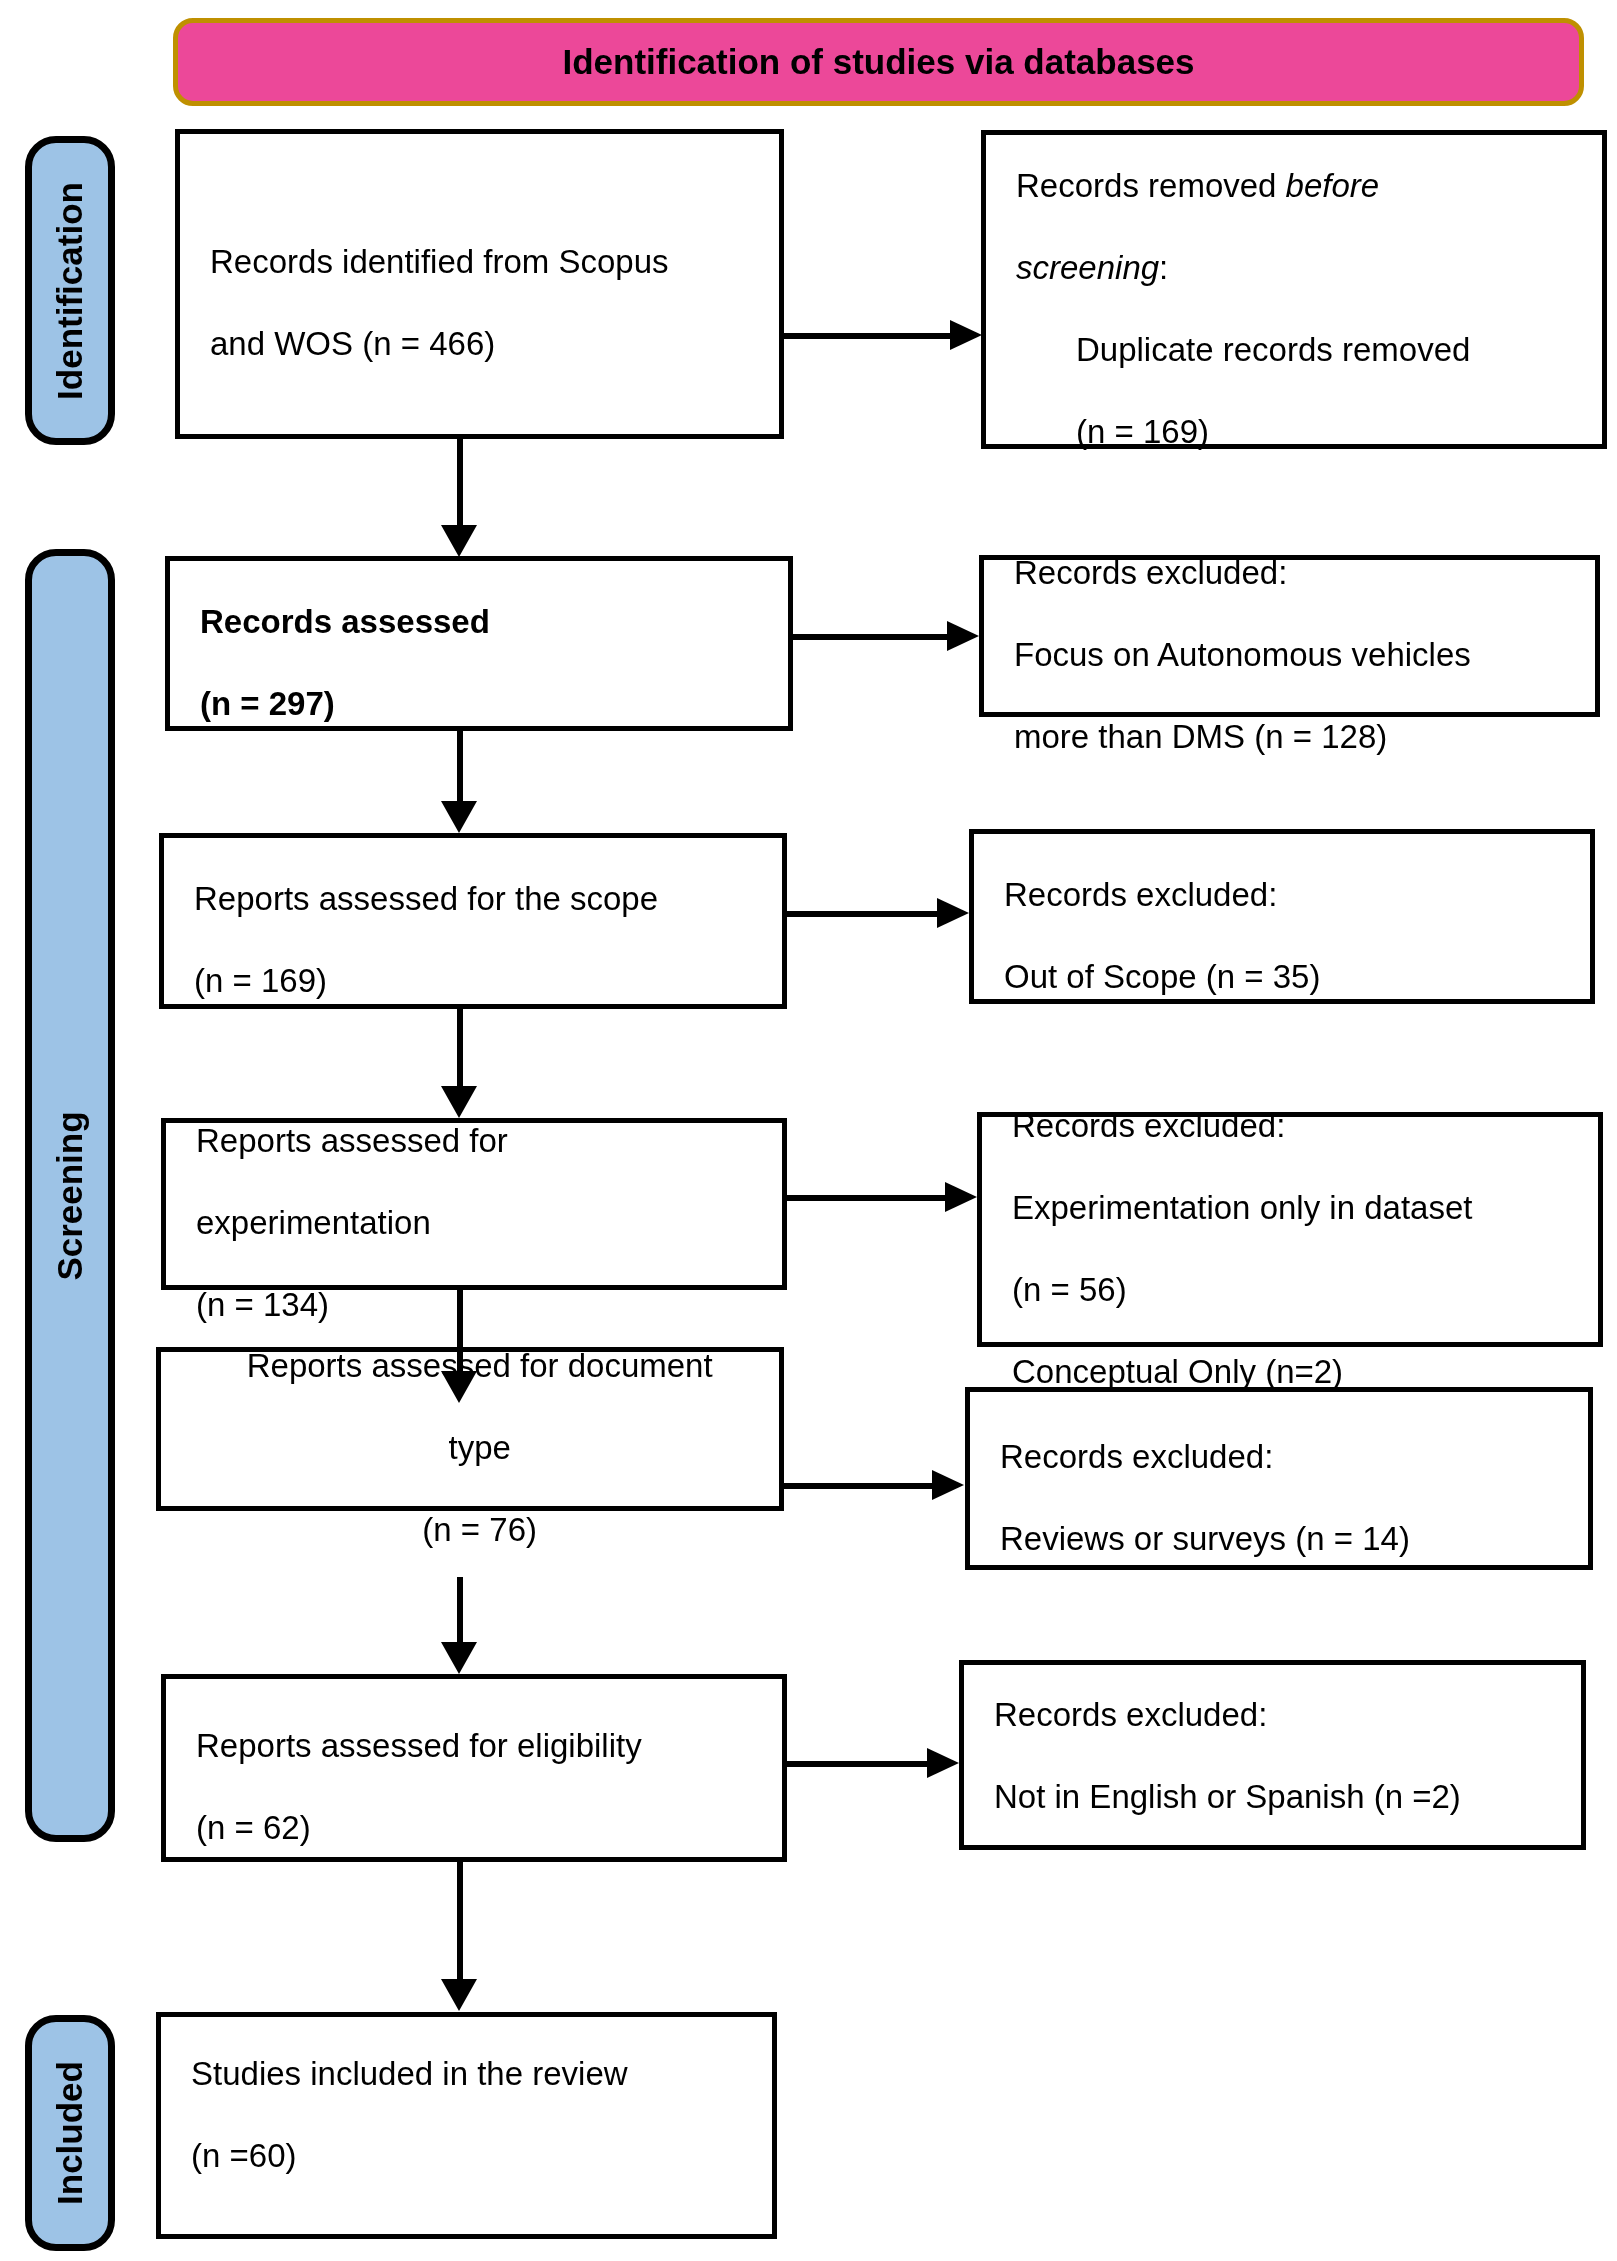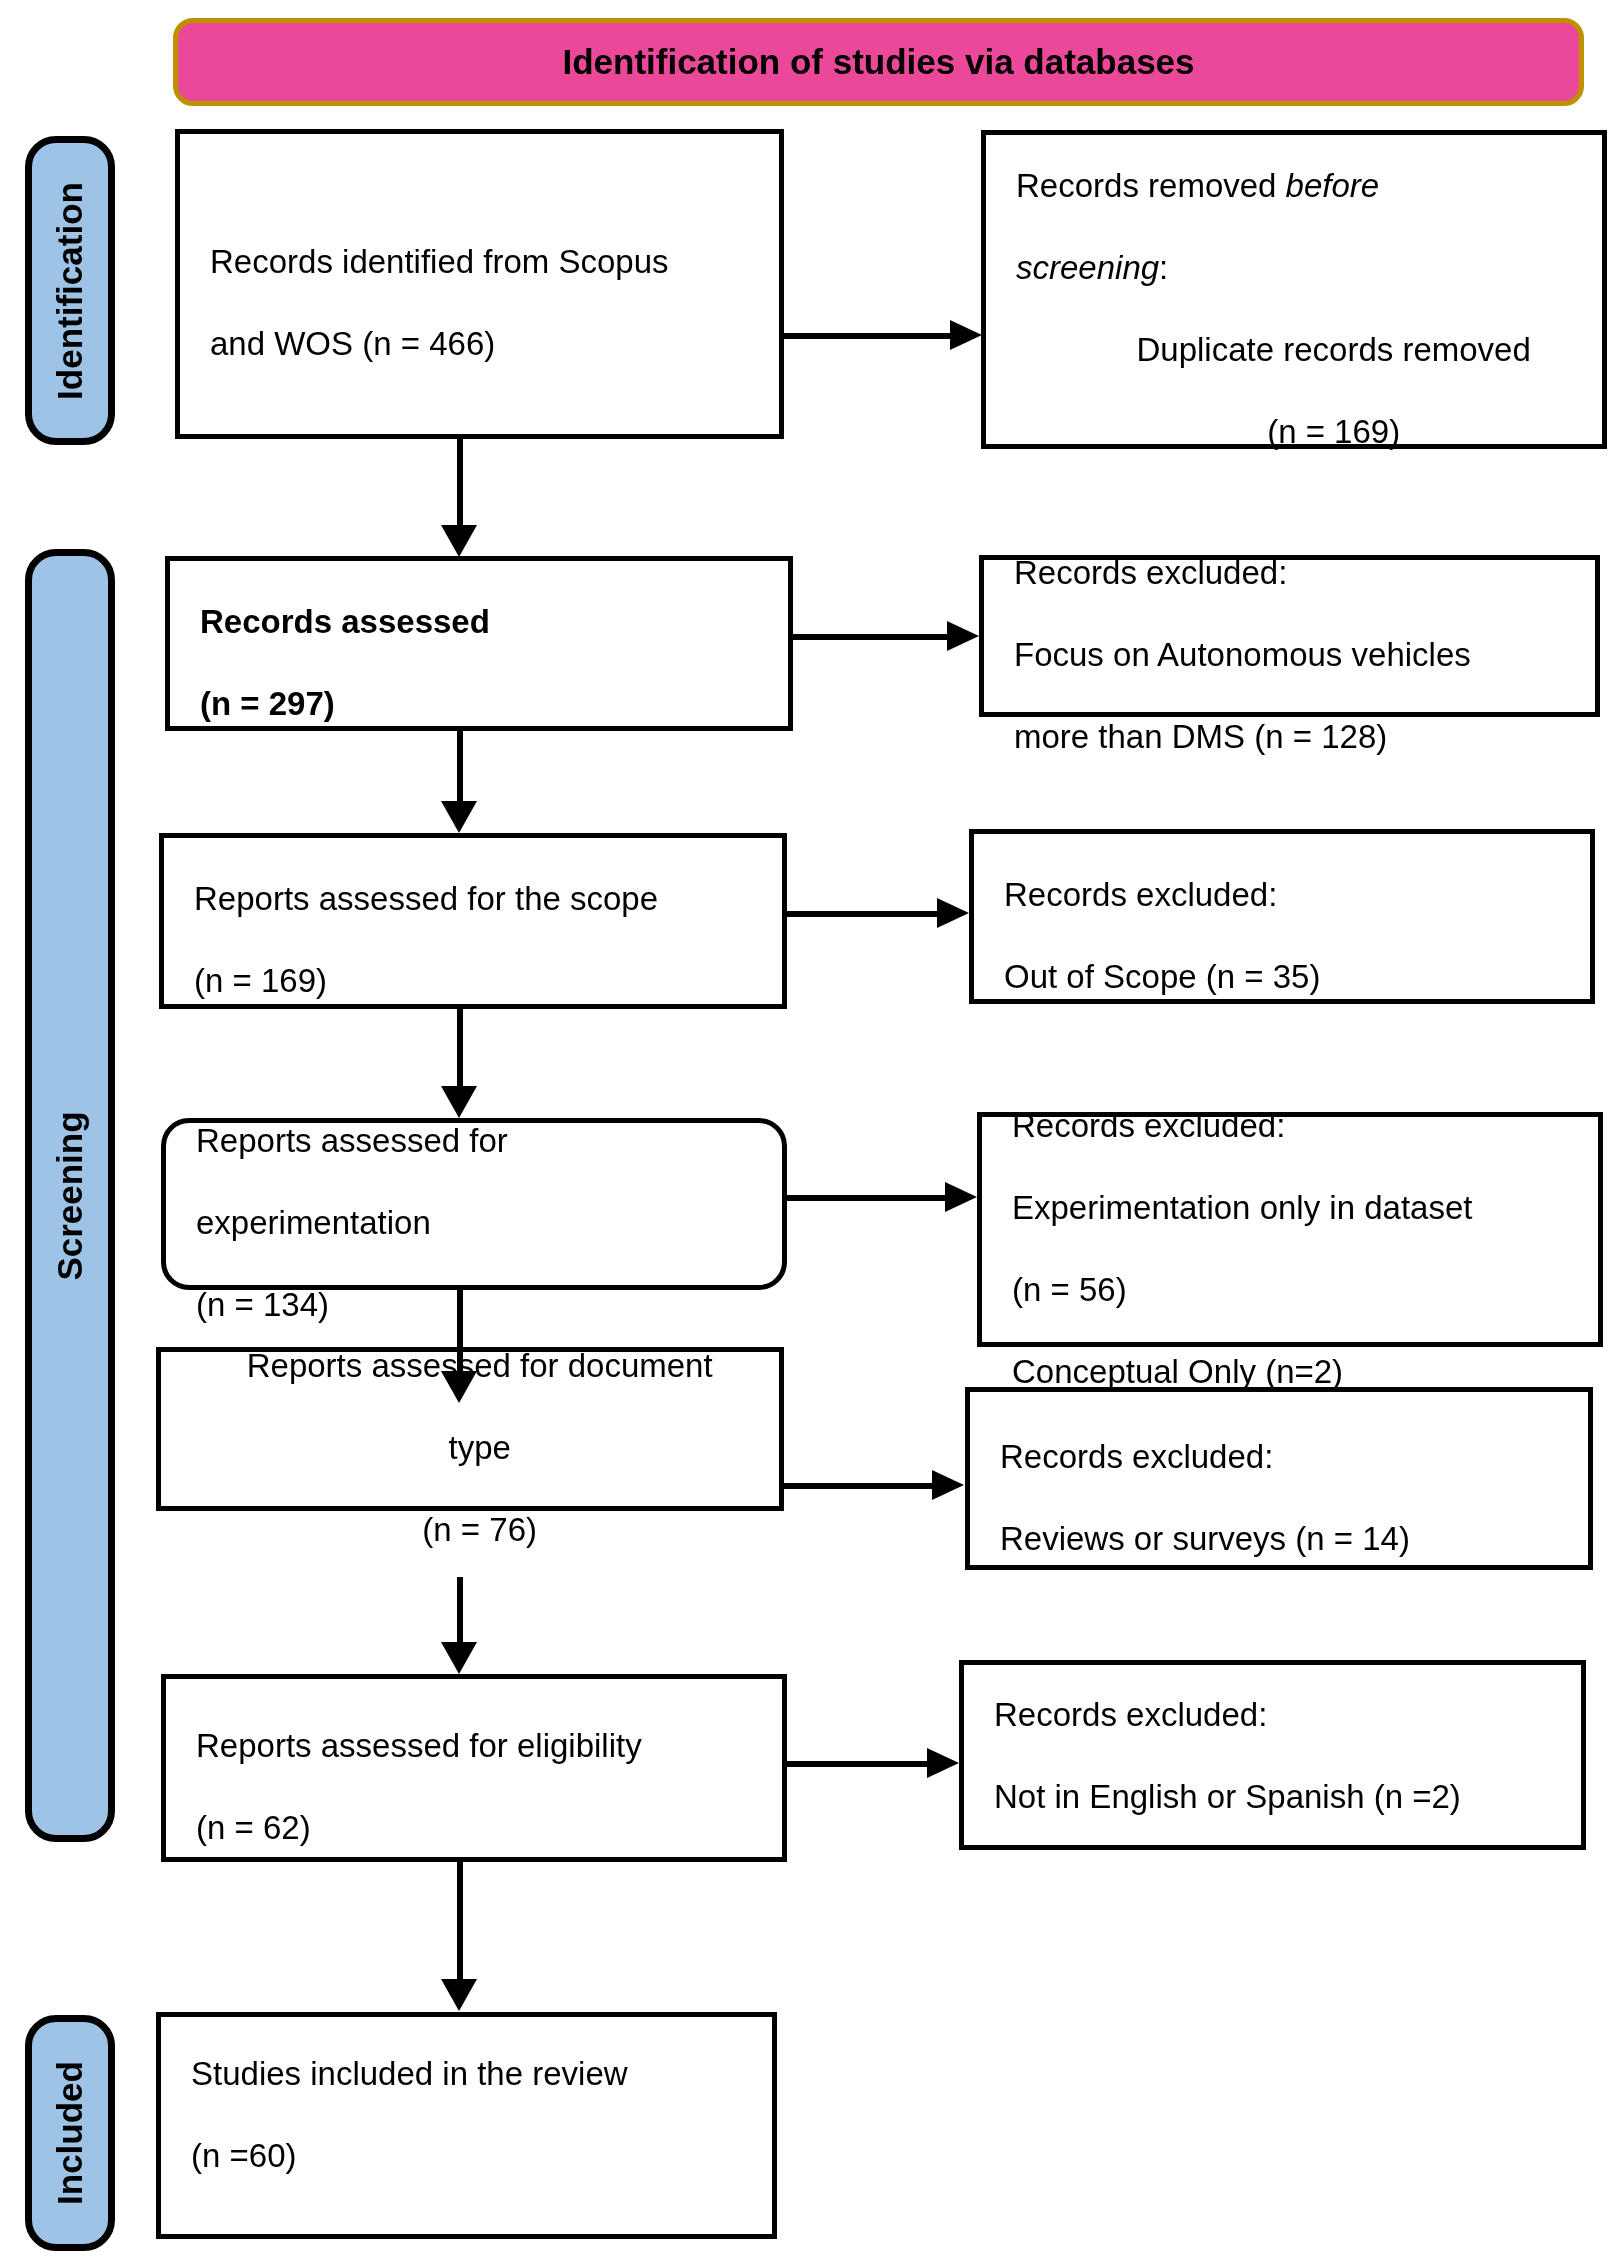--- a/index.html
+++ b/index.html
@@ -61,21 +61,21 @@
     justify-content: center;
   }
   .box-lines {
     position: relative;
     padding-left: 30px;
     padding-right: 10.7px;
     font-size: 33px;
     line-height: 45px;
   }
   .box-lines .line { white-space: nowrap; margin-top: 37px; }
-  .box-lines .line.indent { padding-left: 60px; text-align: center; }
+  .box-lines .line.indent { padding-left: 60px; }
   .box-lines .it { font-style: italic; }
   .up50 { top: -30px; }
   .up30 { top: -18px; }
   
   .harrow { position: absolute; height: 31px; }
   .hshaft { position: absolute; left: 0; right: 25px; top: 12.5px; height: 6.6px; background: #000000; }
   .hhead  { position: absolute; right: 0; top: 0; width: 0; height: 0;
             border-top: 15.5px solid transparent; border-bottom: 15.5px solid transparent;
             border-left: 32px solid #000000; }
   .varrow { position: absolute; width: 37px; }
@@ -114,21 +114,21 @@
         <div class="line">Records assessed</div>
         <div class="line">(n = 297)</div>
       </div>
   </div>
   <div class="fbox" style="left:159px;top:833px;width:628px;height:176px;">
     <div class="box-lines">
         <div class="line">Reports assessed for the scope</div>
         <div class="line">(n = 169)</div>
       </div>
   </div>
-  <div class="fbox" style="left:161px;top:1118px;width:626px;height:172px;border-radius:28px;">
+  <div class="fbox" style="left:161px;top:1118px;width:626px;height:172px;">
     <div class="box-lines">
         <div class="line">Reports assessed for</div>
         <div class="line">experimentation</div>
         <div class="line">(n = 134)</div>
       </div>
   </div>
   <div class="fbox" style="left:156px;top:1347px;width:628px;height:164px;text-align:center;">
     <div class="box-lines">
         <div class="line">Reports assessed for document</div>
         <div class="line">type</div>

